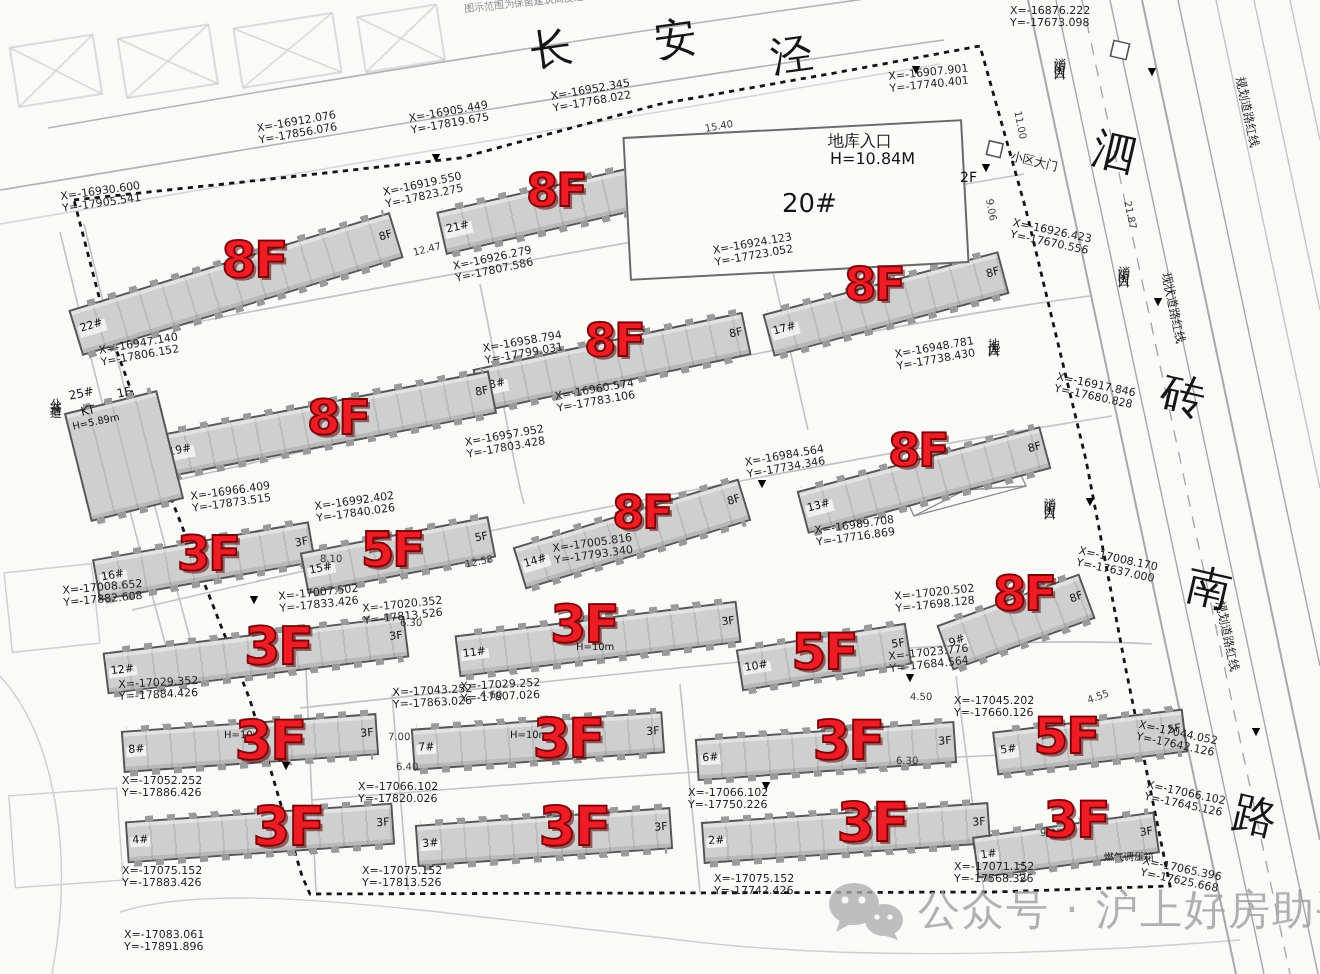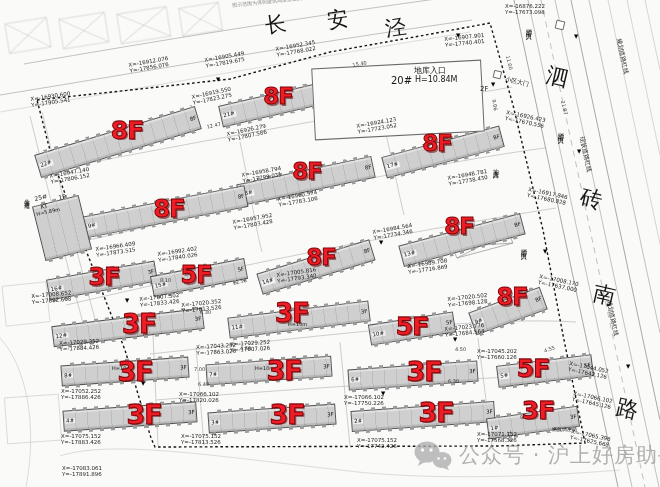--- a/index.html
+++ b/index.html
@@ -372,21 +372,21 @@
       </div>
       <div class="txt" style="left: 264px; top: 16px; font-size: 21px; transform: rotate(-8deg);">长</div>
       <div class="txt" style="left: 326px; top: 11px; font-size: 21px; transform: rotate(-8deg);">安</div>
       <div class="txt" style="left: 384px; top: 19px; font-size: 21px; transform: rotate(-8deg);">泾</div>
       <div class="txt" style="left: 549px; top: 64px; font-size: 22px; transform: rotate(13deg);">泗</div>
       <div class="txt" style="left: 583px; top: 186px; font-size: 22px; transform: rotate(13deg);">砖</div>
       <div class="txt" style="left: 596px; top: 282px; font-size: 22px; transform: rotate(13deg);">南</div>
       <div class="txt" style="left: 619px; top: 396px; font-size: 22px; transform: rotate(13deg);">路</div>
       <div class="txt" style="left: 414px; top: 67px; font-size: 8px;">地库入口</div>
       <div class="txt" style="left: 415px; top: 76px; font-size: 8px;">H=10.84M</div>
-      <div class="txt" style="left: 391px; top: 76px; font-size: 10px;">20#</div>
+      <div class="txt" style="left: 391px; top: 96px; font-size: 13px;">20#</div>
       <div class="txt" style="left: 480px; top: 86px; font-size: 7px;">2F</div>
       <div class="txt" style="left: 506px; top: 76px; font-size: 6px; transform: rotate(13deg);">小区大门</div>
       <div class="txt" style="left: 34px; top: 196px; font-size: 6px; transform: rotate(-12deg);">25#</div>
       <div class="txt" style="left: 40px; top: 204px; font-size: 6px; transform: rotate(-12deg);">KT</div>
       <div class="txt" style="left: 58px; top: 195px; font-size: 6px; transform: rotate(-12deg);">1F</div>
       <div class="txt" style="left: 36px; top: 212px; font-size: 5px; transform: rotate(-12deg);">H=5.89m</div>
       <div class="txt" style="left: 552px; top: 427px; font-size: 5px;">燃气调压箱</div>
       <div class="txt" style="left: 112px; top: 366px; font-size: 5px;">H=10m</div>
       <div class="txt" style="left: 255px; top: 366px; font-size: 5px;">H=10m</div>
       <div class="txt" style="left: 288px; top: 322px; font-size: 5px;">H=10m</div>

